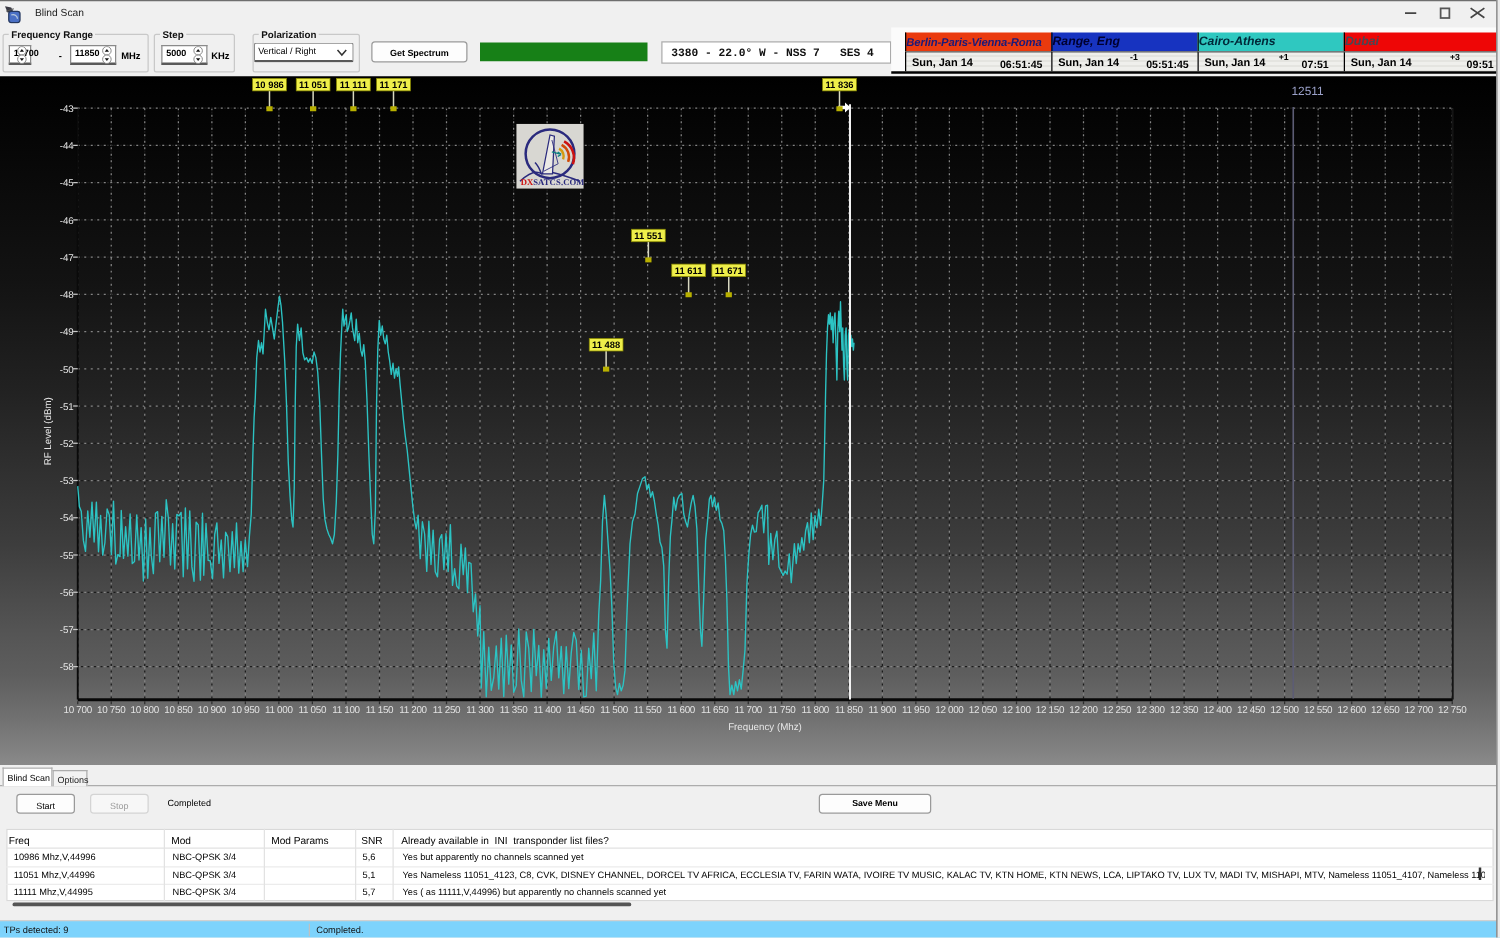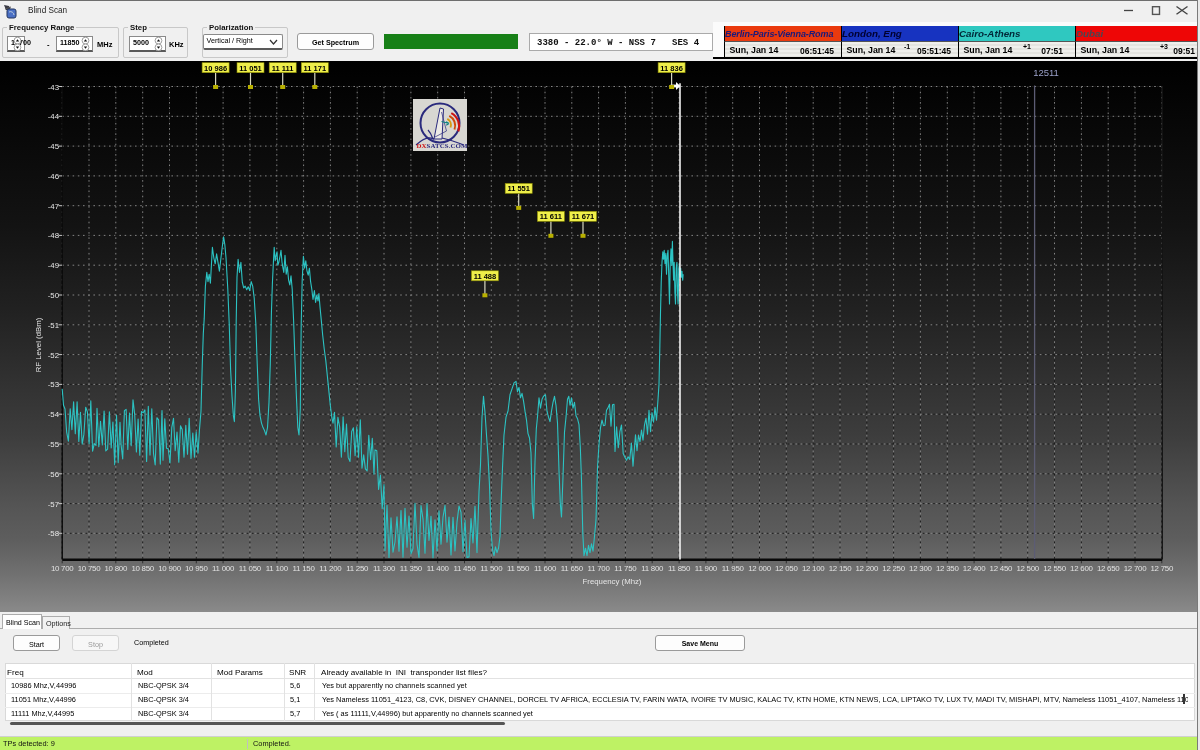--- a/index.html
+++ b/index.html
@@ -17,21 +17,21 @@
 
 .ck{position:absolute;font-weight:bold;font-style:italic;font-size:9.8px;text-align:left;padding-top:2px;border-left:1px solid #000;white-space:nowrap;}
 .ct{position:absolute;background:repeating-linear-gradient(180deg,#efefec 0px,#efefec 2px,#e4e4e0 2px,#e4e4e0 4px);font-weight:bold;font-size:8.8px;color:#000;border-left:1px solid #000;border-top:1px solid #555;white-space:nowrap;}
 .ct b{position:absolute;left:4.5px;top:3px;} .ct i{position:absolute;right:7px;top:3.5px;font-style:normal;font-size:8.5px;}
 .ct u{position:absolute;font-size:7px;top:1px;text-decoration:none;}
 
 #chart{left:0;top:61px;width:1197px;height:551px;background:linear-gradient(180deg,#000 0%,#131313 30%,#212121 45%,#3d3d3d 68%,#555 81%,#5e5e5e 87%,#707070 93%,#828282 98%,#8a8a8a 100%);}
 .axl{font-size:7.8px;fill:#e6e6e6;font-family:"Liberation Sans",sans-serif;}
 .axx{font-size:7.9px;letter-spacing:-0.25px;fill:#e2e2e2;font-family:"Liberation Sans",sans-serif;}
 .yl{font-size:7.5px;font-weight:bold;fill:#000;font-family:"Liberation Sans",sans-serif;}
-#statusbar{left:0;top:736px;width:1200px;height:14px;background:#bef264;border-top:1px solid #d0d0d0;font-size:7.4px;color:#111;}
+#statusbar{left:0;top:736px;width:1200px;height:14px;background:#7dd3fc;border-top:1px solid #d0d0d0;font-size:7.4px;color:#111;}
 </style></head><body>
 <div class="abs" id="titlebar"></div>
 <svg class="abs" style="left:3px;top:4px" width="15" height="15" viewBox="0 0 15 15">
     <path d="M1 1 L6 2 L8 6 L3 6 Z" fill="#3a3a44"></path>
     <path d="M2 5 L8 3" stroke="#555" stroke-width="1"></path>
     <rect x="4" y="5" width="9" height="9" rx="2" fill="#4a6fc4" stroke="#24375f" stroke-width="1"></rect>
     <path d="M6 8 a3.5 3.5 0 0 1 5 3" stroke="#bcd" fill="none"></path>
   </svg>
 <div class="abs" id="title">Blind Scan</div>
 <svg class="abs" style="left:1110px;top:0" width="90" height="22" viewBox="0 0 90 22">
@@ -85,21 +85,21 @@
     <svg style="position:absolute;right:4px;top:4px" width="9" height="7">
       <path d="M1 1 L4.5 5 L8 1" stroke="#333" stroke-width="1.2" fill="none"></path>
     </svg>
   </div>
 <div class="btn" style="left:297px;top:33px;width:77px;height:17px;padding-top:4px">Get Spectrum</div>
 <div class="abs" style="left:384px;top:34px;width:134px;height:15px;background:#178017"></div>
 <div class="abs" style="left:529px;top:33px;width:184px;height:18px;background:#fff;border:1px solid #aaa;font-family:'Liberation Mono',monospace;font-size:9px;font-weight:bold;color:#111;padding:4px 0 0 7px;white-space:nowrap">3380 - 22.0° W - NSS 7&nbsp;&nbsp;&nbsp;SES 4</div>
 
 <div class="abs" style="left:713px;top:22px;width:487px;height:36px;background:#fbfbfb"></div>
 <div class="ck" style="left:724px;top:26px;width:117px;height:15px;background:#ea3a0e;color:#1a1a7a;font-size:9px;letter-spacing:-0.1px;padding-top:2.5px">Berlin-Paris-Vienna-Roma</div>
-<div class="ck" style="left:841px;top:26px;width:117px;height:15px;background:#1733c0;color:#000030">London, Eng</div>
+<div class="ck" style="left:841px;top:26px;width:117px;height:15px;background:#1733c0;color:#000030">Range, Eng</div>
 <div class="ck" style="left:958px;top:26px;width:117px;height:15px;background:#2fc8c0;color:#002838">Cairo-Athens</div>
 <div class="ck" style="left:1075px;top:26px;width:124px;height:15px;background:#ee0606;color:#474753">Dubai</div>
 <div class="ct" style="left:724px;top:41px;width:117px;height:16px">
     <b>Sun, Jan 14</b>
     <i>06:51:45</i>
   </div>
 <div class="ct" style="left:841px;top:41px;width:117px;height:16px">
     <b>Sun, Jan 14</b>
     <u style="left:62px">-1</u>
     <i>05:51:45</i>

